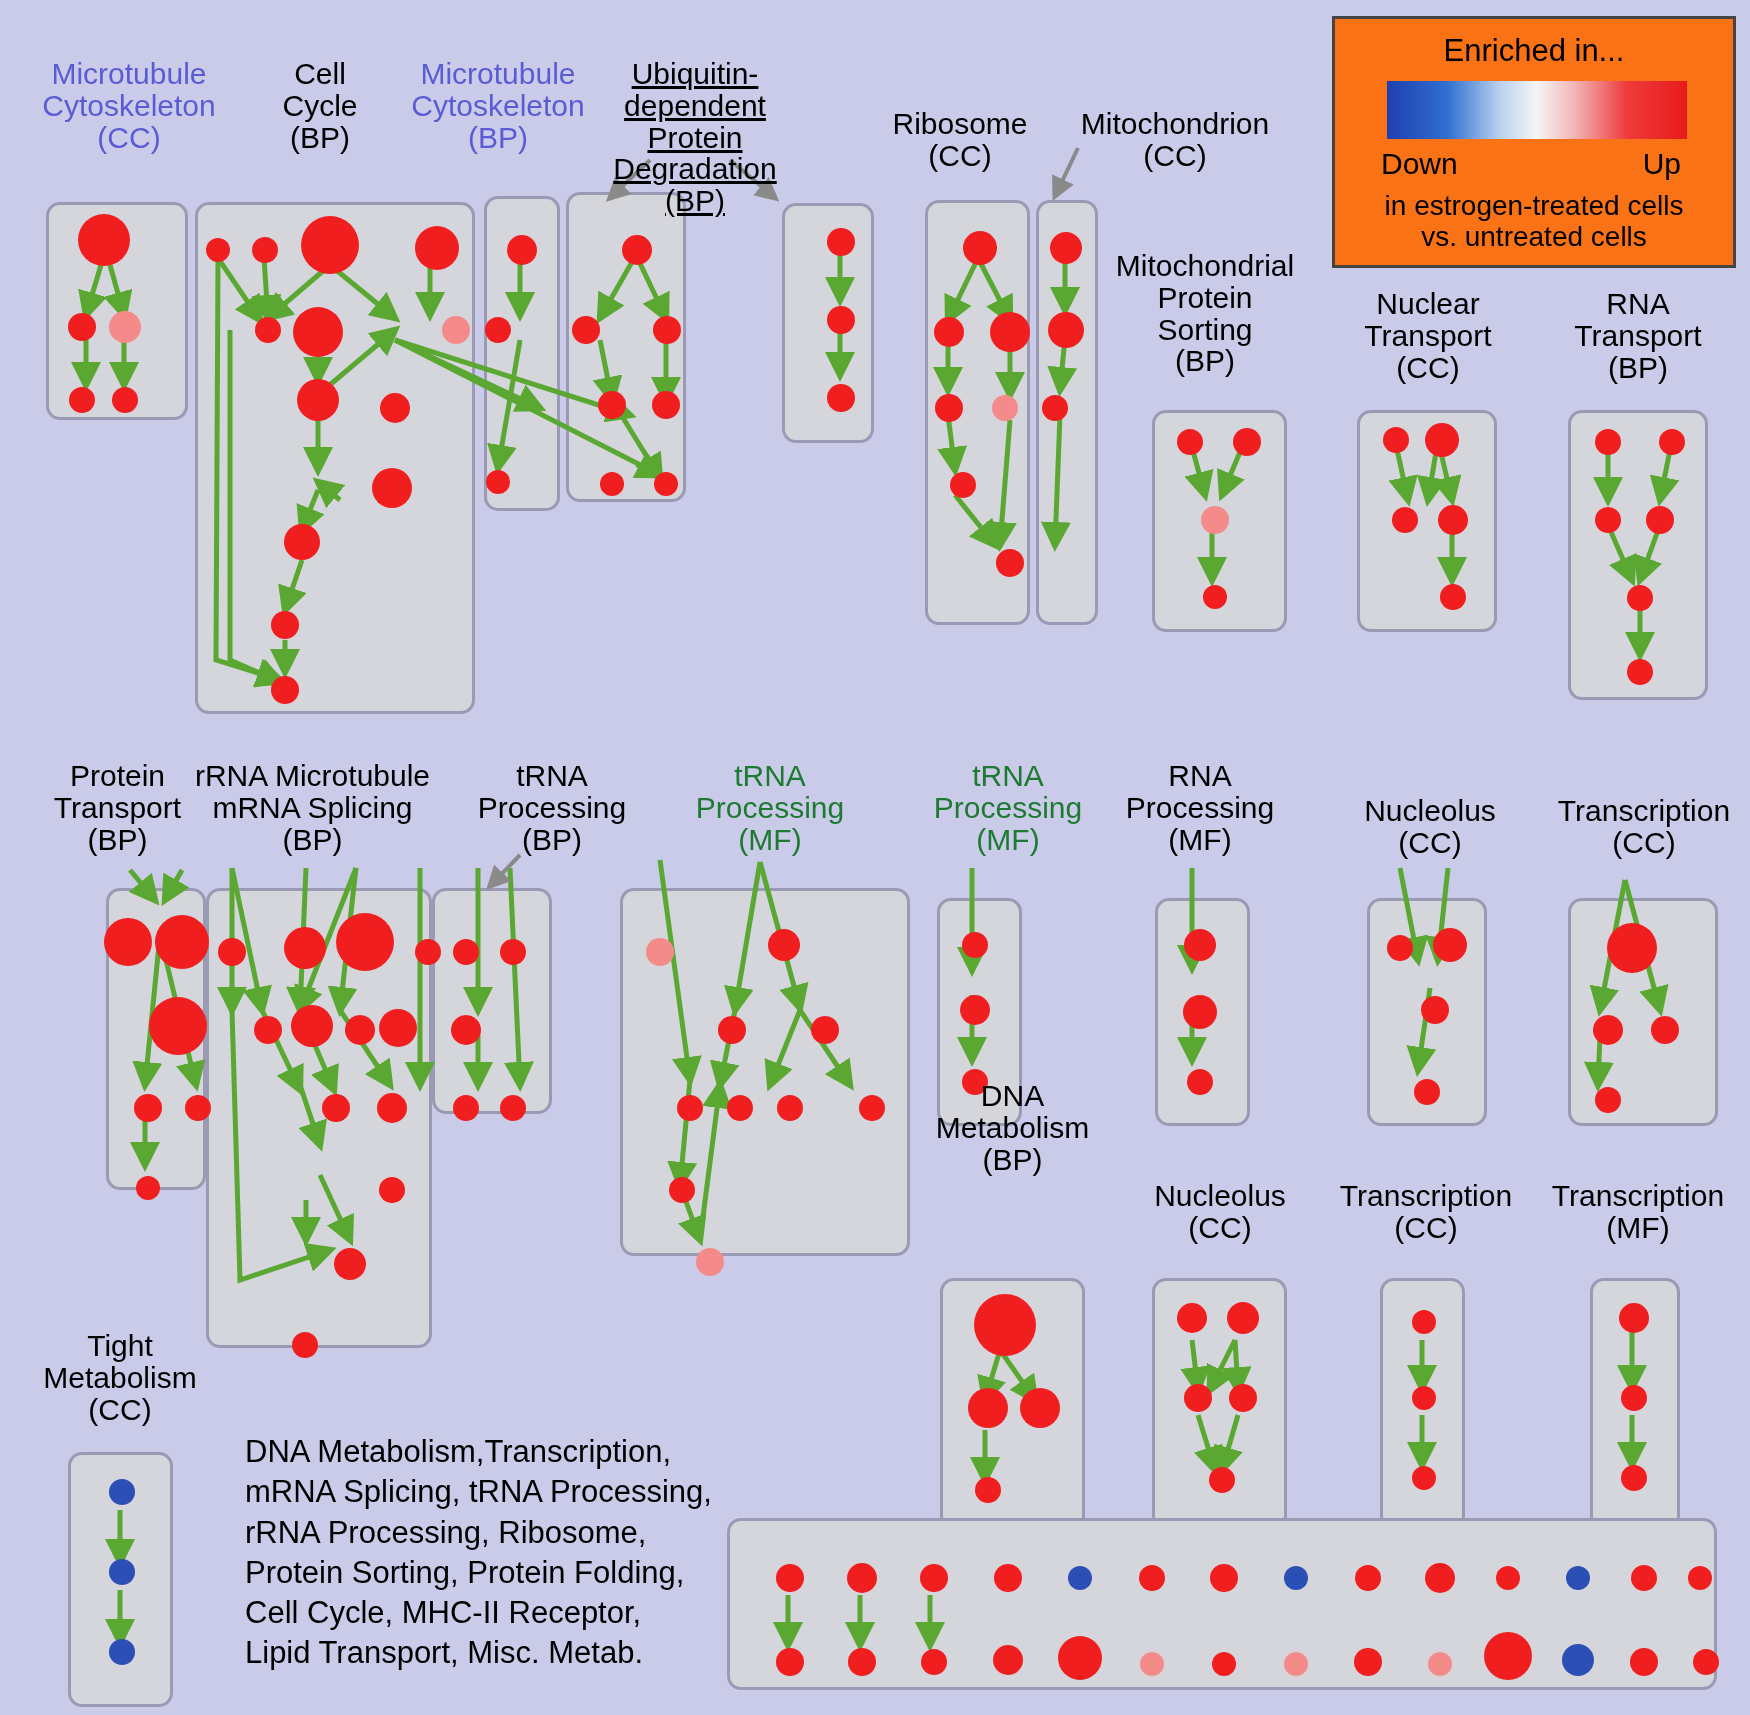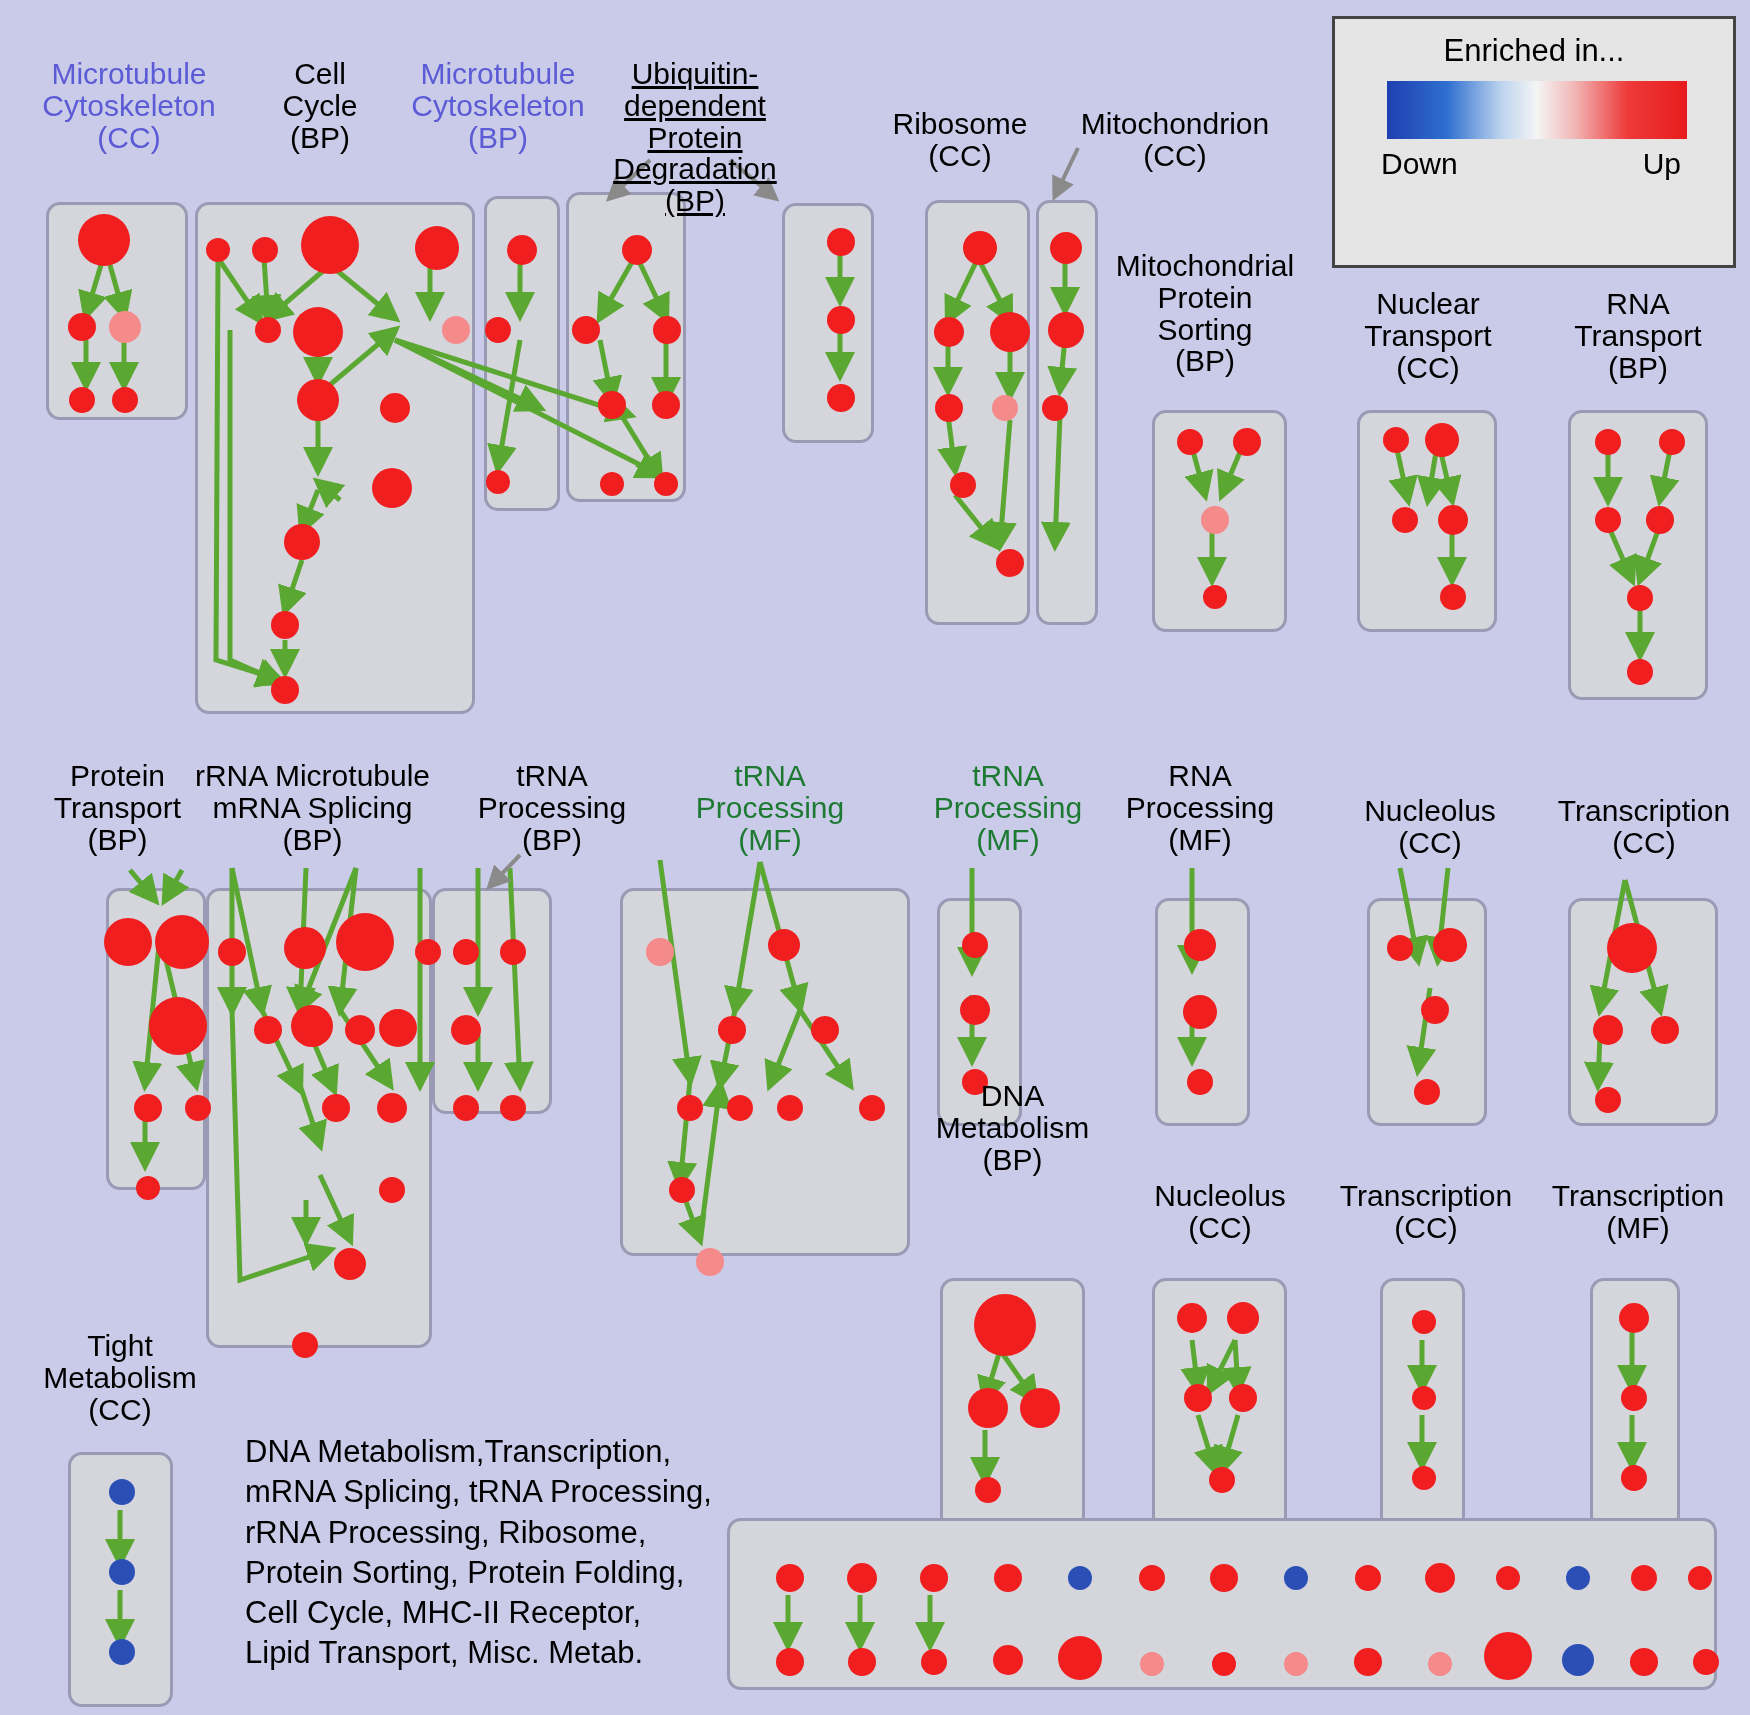--- a/index.html
+++ b/index.html
@@ -36,21 +36,21 @@
   
   .node{
     position:absolute;
     border-radius:50%;
     transform:translate(-50%,-50%);
   }
 
   
   .legend{
     position:absolute;
-    background:#e5e5e5;
+    background:#f97316;
     border:3px solid #444;
     box-sizing:border-box;
   }
   .legend-title{
     position:absolute;left:0;right:0;top:14px;
     text-align:center;font-size:31px;color:#000;
   }
   .legend-bar{
     position:absolute;
     left:52px;top:62px;width:300px;height:58px;
@@ -506,15 +506,17 @@
 rRNA Processing, Ribosome,
 Protein Sorting, Protein Folding,
 Cell Cycle, MHC-II Receptor,
 Lipid Transport, Misc. Metab.</div>
 
   <div class="legend" style="left:1332px;top:16px;width:404px;height:252px;">
     <div class="legend-title">Enriched in...</div>
     <div class="legend-bar"></div>
     <div class="legend-down">Down</div>
     <div class="legend-up">Up</div>
+    <div class="legend-sub">in estrogen-treated cells
+vs. untreated cells</div>
   </div>
 
 </div>
 
 </body></html>

